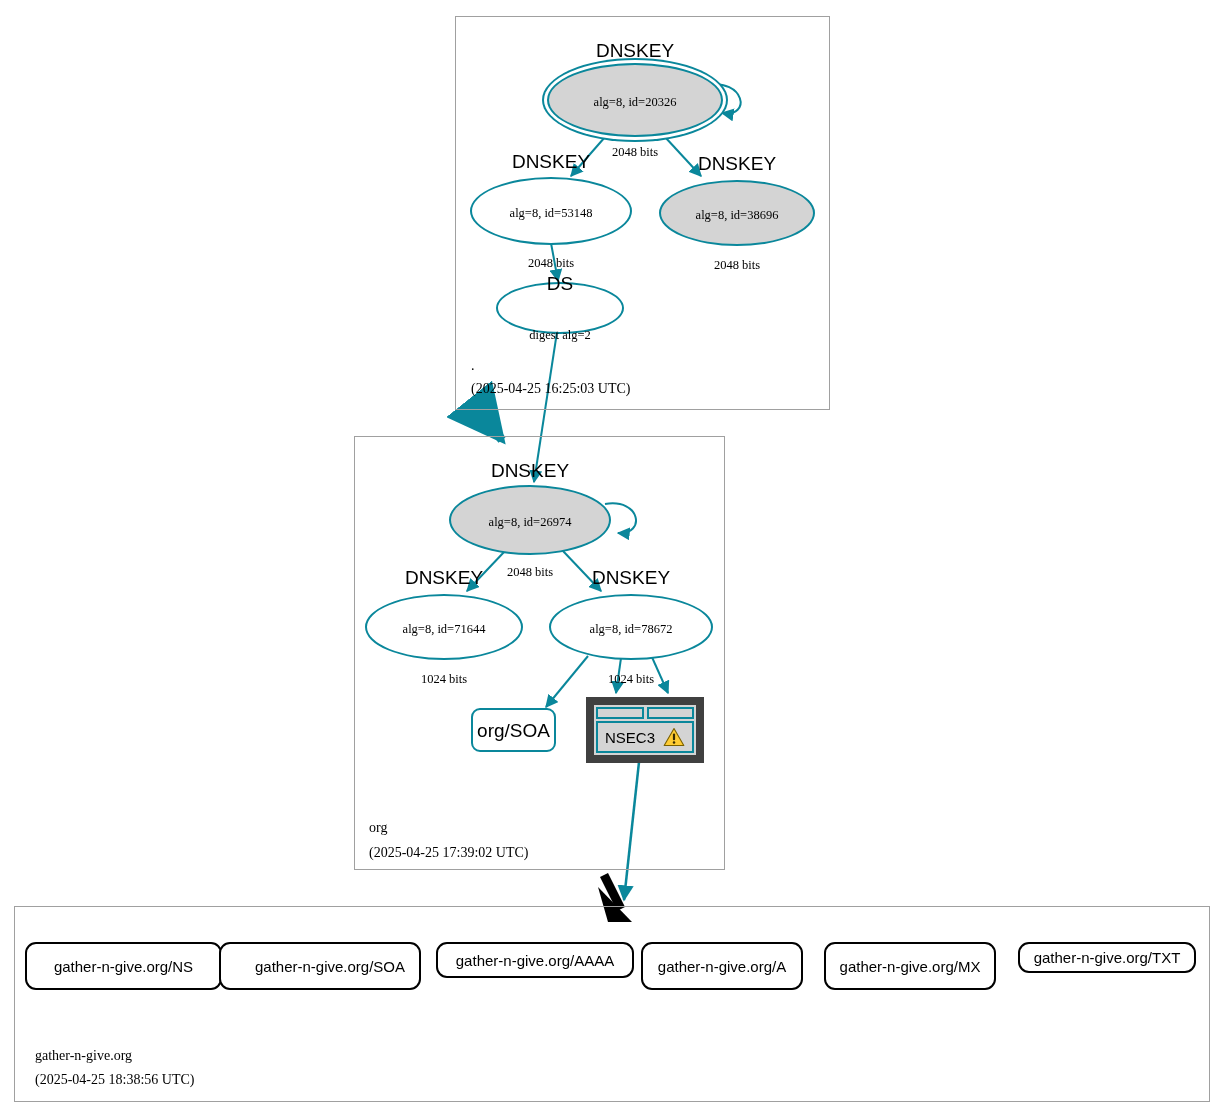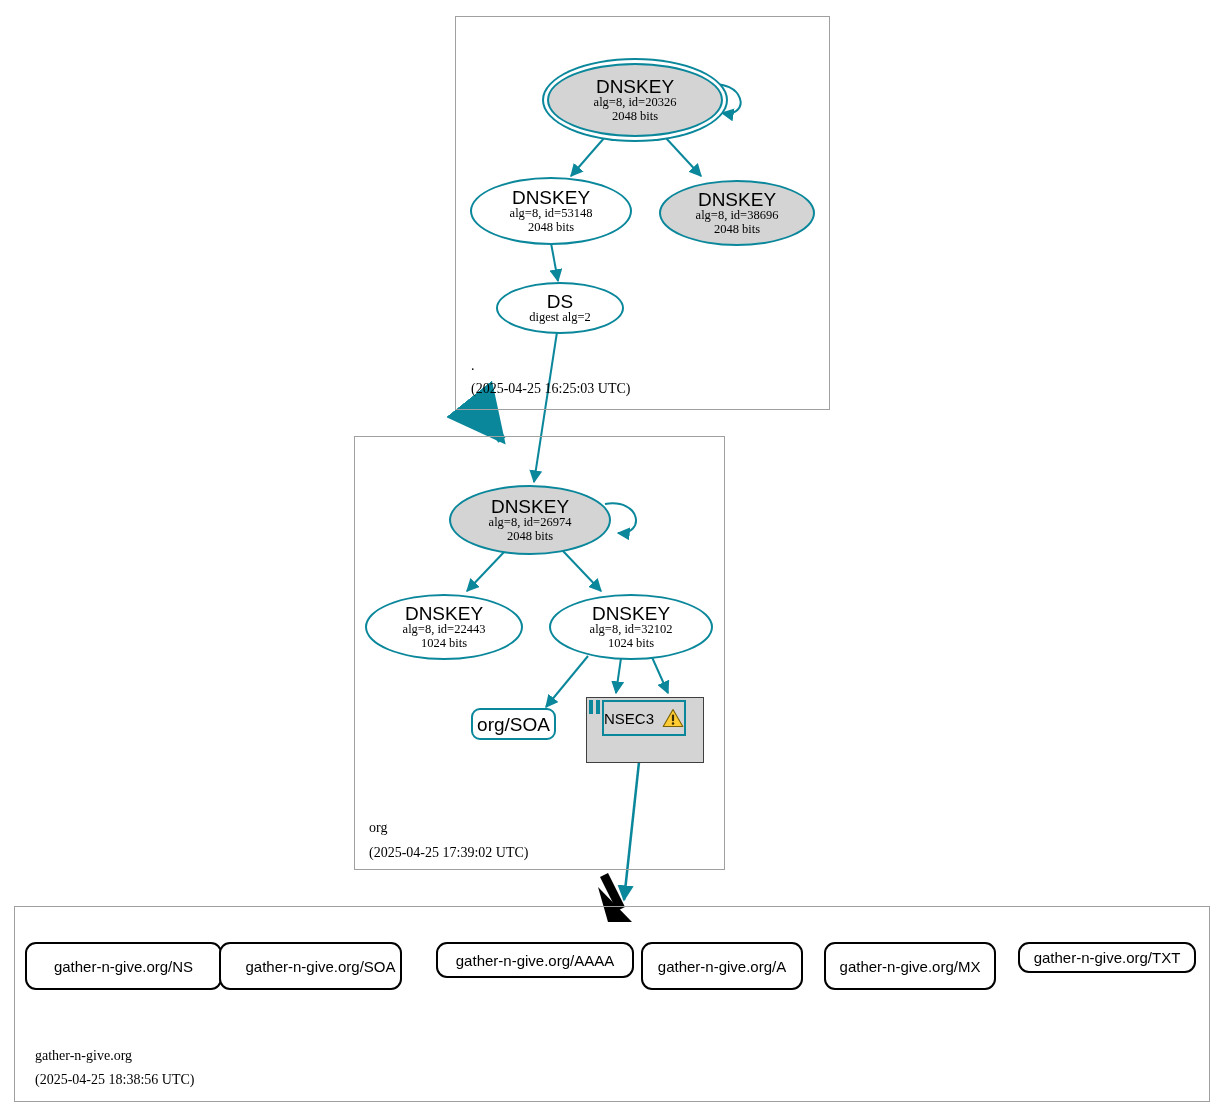--- a/index.html
+++ b/index.html
@@ -56,41 +56,43 @@
   }
   .node .t1 {
     font-family: "Liberation Sans", sans-serif;
     font-size: 19px;
     line-height: 17px;
   }
   .node .t2, .node .t3 {
     font-family: "Liberation Serif", serif;
     font-size: 12.5px;
     line-height: 14px;
+    margin-top: 36px;
   }
   .rrset {
     border: 2px solid #0a879b;
     border-radius: 9px;
     background: #ffffff;
     font-family: "Liberation Sans", sans-serif;
     font-size: 15px;
   }
   .rrset.insecure {
     border: 2px solid #000000;
     border-radius: 11px;
   }
   .rrset.insecure .t1 { font-size: 15px; }
 
   .nsec3-table {
     position: absolute;
     box-sizing: border-box;
-    border: 1px solid #404040;
+    border: 8px solid #404040;
     background: #d4d4d4;
     padding: 2px;
     display: flex;
+    flex-direction: column;
     gap: 2px;
   }
   .nsec3-hdr-row {
     display: flex;
     gap: 3px;
     height: 14px;
   }
   .nsec3-hdr-cell {
     flex: 1 1 0;
     border: 2px solid #0a879b;
@@ -214,31 +216,31 @@
 <div class="zone-label zone-time" style="left:369px; top:845px;">(2025-04-25 17:39:02 UTC)</div>
 
 <div class="node ellipse filled" style="left:449px; top:485px; width:162px; height:70px;">
   <div class="t1">DNSKEY</div>
   <div class="t2">alg=8, id=26974</div>
   <div class="t3">2048 bits</div>
 </div>
 
 <div class="node ellipse" style="left:365px; top:594px; width:158px; height:66px;">
   <div class="t1">DNSKEY</div>
-  <div class="t2">alg=8, id=22443</div>
+  <div class="t2">alg=8, id=71644</div>
   <div class="t3">1024 bits</div>
 </div>
 
 <div class="node ellipse" style="left:549px; top:594px; width:164px; height:66px;">
   <div class="t1">DNSKEY</div>
-  <div class="t2">alg=8, id=32102</div>
+  <div class="t2">alg=8, id=78672</div>
   <div class="t3">1024 bits</div>
 </div>
 
-<div class="node rrset" style="left:471px; top:708px; width:85px; height:32px;">
+<div class="node rrset" style="left:471px; top:708px; width:85px; height:44px;">
   <div class="t1">org/SOA</div>
 </div>
 
 <div class="nsec3-table" style="left:586px; top:697px; width:118px; height:66px;">
   <div class="nsec3-hdr-row">
     <div class="nsec3-hdr-cell"></div>
     <div class="nsec3-hdr-cell"></div>
   </div>
   <div class="nsec3-main-cell">
     <span>NSEC3</span>
@@ -252,21 +254,21 @@
 
 <div class="zone-box" style="left:14px; top:906px; width:1196px; height:196px;"></div>
 
 <div class="zone-label zone-name" style="left:35px; top:1048px;">gather-n-give.org</div>
 <div class="zone-label zone-time" style="left:35px; top:1072px;">(2025-04-25 18:38:56 UTC)</div>
 
 <div class="node rrset insecure" style="left:25px; top:942px; width:197px; height:48px;">
   <div class="t1">gather-n-give.org/NS</div>
 </div>
 
-<div class="node rrset insecure" style="left:219px; top:942px; width:183px; height:48px;padding-left:20px;">
+<div class="node rrset insecure" style="left:219px; top:942px; width:202px; height:48px;padding-left:20px;">
   <div class="t1">gather-n-give.org/SOA</div>
 </div>
 
 <div class="node rrset insecure" style="left:436px; top:942px; width:198px; height:36px;">
   <div class="t1">gather-n-give.org/AAAA</div>
 </div>
 
 <div class="node rrset insecure" style="left:641px; top:942px; width:162px; height:48px;">
   <div class="t1">gather-n-give.org/A</div>
 </div>

